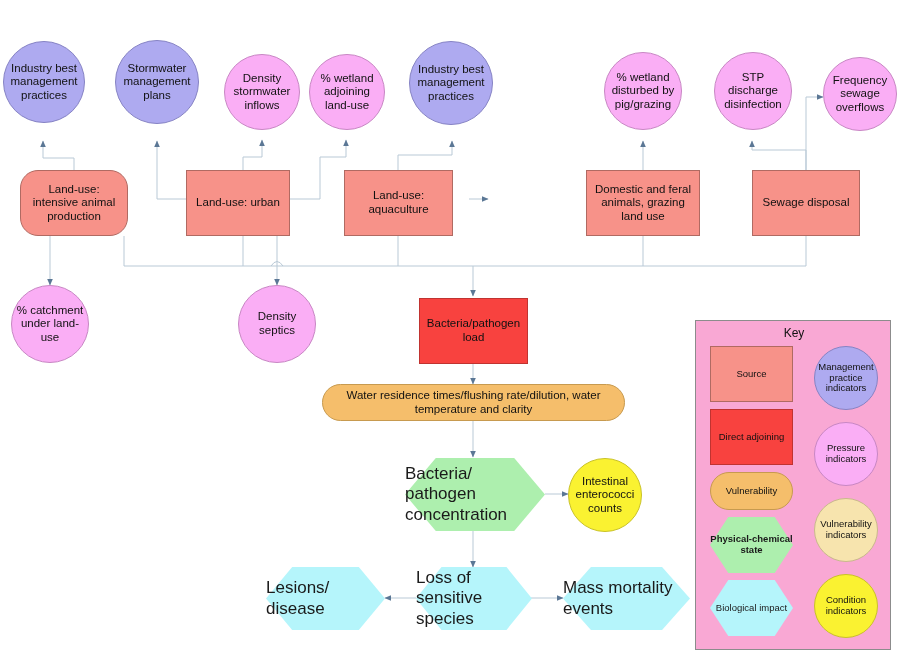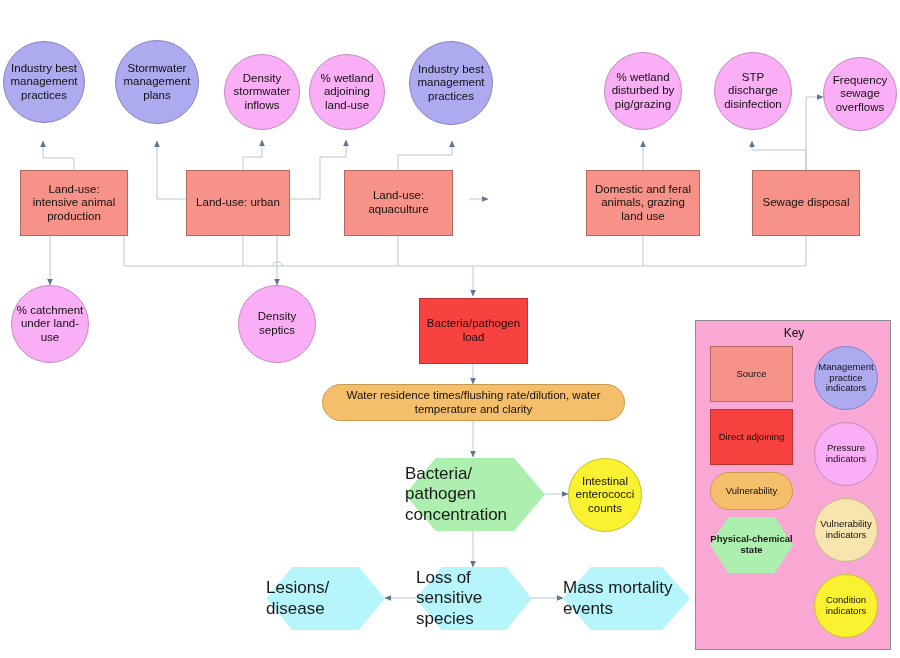--- a/index.html
+++ b/index.html
@@ -134,21 +134,21 @@
   </div>
 
   <div class="node circle c-pressind" style="left:714px;top:52px;width:78px;height:78px;">
     <span>STP discharge disinfection</span>
   </div>
 
   <div class="node circle c-pressind" style="left:823px;top:57px;width:74px;height:74px;">
     <span>Frequency sewage overflows</span>
   </div>
 
-  <div class="node rect c-source" style="left:20px;top:170px;width:108px;height:66px;">
+  <div class="node rect c-source" style="left:20px;top:170px;width:108px;height:66px;border-radius:18px;">
     <span>Land-use: intensive animal production</span>
   </div>
 
   <div class="node rect c-source" style="left:186px;top:170px;width:104px;height:66px;">
     <span>Land-use: urban</span>
   </div>
 
   <div class="node rect c-source" style="left:344px;top:170px;width:109px;height:66px;">
     <span>Land-use: aquaculture</span>
   </div>
@@ -215,20 +215,24 @@
 
     <div class="key-item stadium c-vuln" style="left:14px;top:151px;width:83px;height:38px;">
       <span>Vulnerability</span>
     </div>
 
     <div class="key-hexwrap" style="left:14px;top:196px;width:83px;height:56px;font-weight:bold;">
       <div class="hexfill c-pcstate"></div>
       <div class="hexlabel">Physical-chemical state</div>
     </div>
 
+    <div class="key-hexwrap" style="left:14px;top:259px;width:83px;height:56px;">
+      <div class="hexfill c-bioimp"></div>
+      <div class="hexlabel">Biological impact</div>
+    </div>
 
     <div class="key-item circle c-mgmt" style="left:118px;top:25px;width:64px;height:64px;">
       <span>Management practice indicators</span>
     </div>
 
     <div class="key-item circle c-pressind" style="left:118px;top:101px;width:64px;height:64px;">
       <span>Pressure indicators</span>
     </div>
 
     <div class="key-item circle c-vulnind" style="left:118px;top:177px;width:64px;height:64px;">

